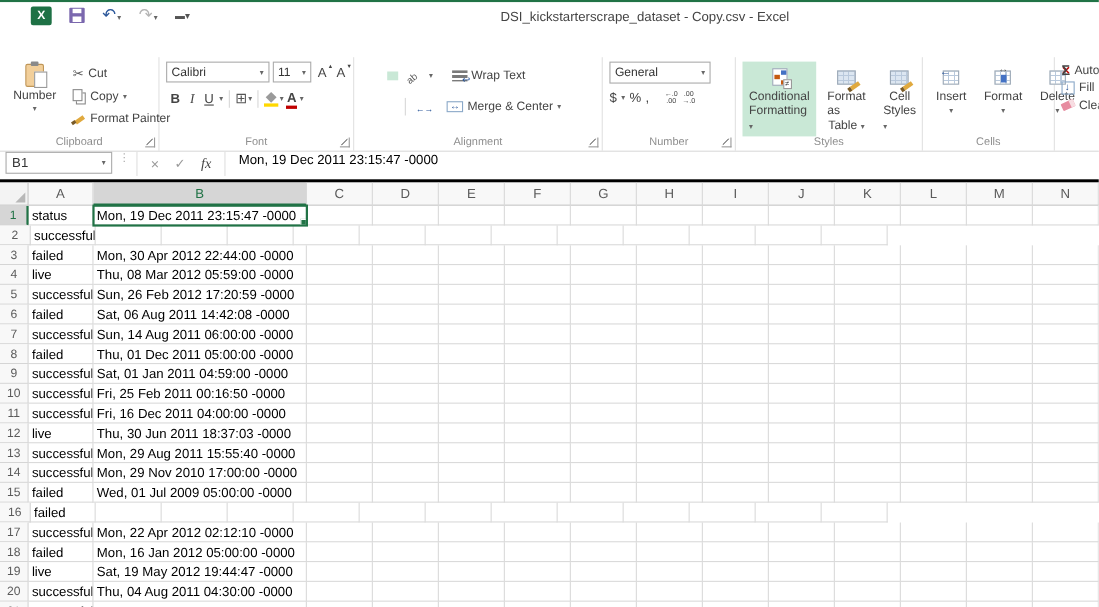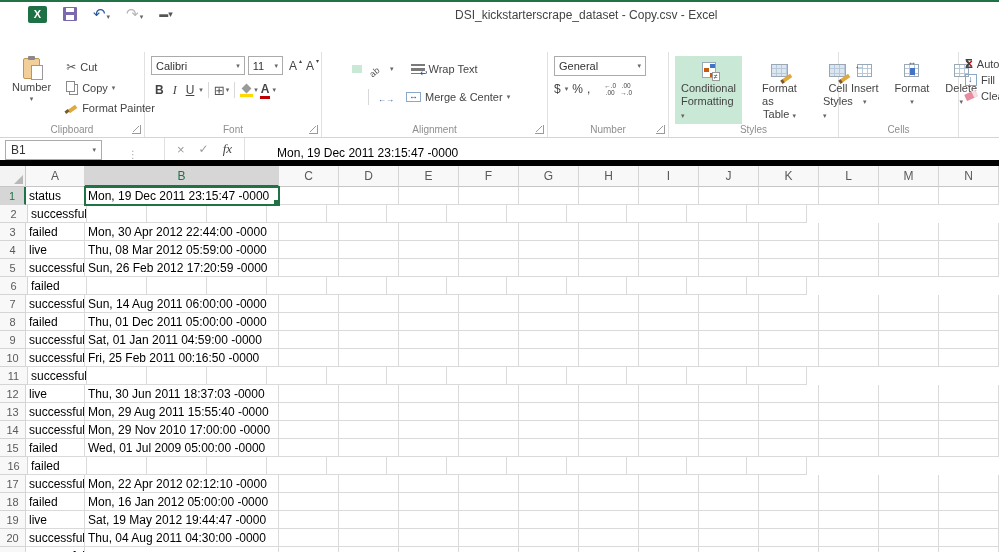--- a/index.html
+++ b/index.html
@@ -88,21 +88,21 @@
 
   
   .g-num{width:121px;}
   .num-fmt{width:92px;height:20px;}
   .num-row{display:flex;align-items:center;gap:4px;margin-top:6px;font-size:12px;color:#444;}
   .dec{font-size:6.5px;line-height:7px;color:#444;white-space:pre;text-align:center;}
   .dec.inc::before{content:"←.0\A .00";}
   .dec.decr::before{content:".00\A →.0";}
 
   
-  .g-styles{width:170px;display:flex;align-items:flex-start;gap:14px;}
+  .g-styles{width:170px;display:flex;align-items:flex-start;gap:4px;}
   .bigbtn{display:flex;flex-direction:column;align-items:center;font-size:11px;color:#444;padding:3px 5px 1px 5px;line-height:13px;border:1px solid transparent;}
   .bigbtn .ic-holder{height:20px;display:flex;align-items:center;margin-bottom:2px;}
   .cf-ic{position:relative;width:14px;height:16px;border:1px solid #9aa7b5;background:
     linear-gradient(#c55a11,#c55a11) 1px 5px/5px 4px no-repeat,
     linear-gradient(#4472c4,#4472c4) 7px 1px/5px 4px no-repeat,
     linear-gradient(#c55a11,#c55a11) 7px 10px/5px 4px no-repeat,#fff;}
   .neq-badge{position:absolute;right:-5px;bottom:-4px;background:#fff;border:1px solid #999;font-size:7px;line-height:7px;padding:0 1px;color:#333;}
   .neq-badge::before{content:"≠";}
   .table-ic{position:relative;width:17px;height:13px;border:1px solid #9aa7b5;background:
     repeating-linear-gradient(to right,transparent 0 4px,#b9c9dc 4px 5px),
@@ -127,21 +127,21 @@
   .g-edit{width:120px;border-right:none;}
   .ed-row{display:flex;align-items:center;gap:4px;font-size:11px;color:#444;margin-bottom:3px;white-space:nowrap;}
   .sigma{font-size:13px;font-weight:bold;color:#444;}
   .sigma::before{content:"Σ";}
   .filled-ic{position:relative;width:12px;height:12px;border:1px solid #8aa8c8;}
   .filled-ic::before{content:"↓";position:absolute;left:2px;top:-1px;font-size:9px;color:#2b579a;font-weight:bold;}
   .eraser-ic{width:12px;height:7px;background:#e78ca0;transform:rotate(-25deg);border-radius:1px;position:relative;margin:3px 0;}
   .eraser-ic::after{content:"";position:absolute;right:0;top:0;width:4px;height:7px;background:#f7dde2;}
 
   
-  .fbar{position:absolute;left:0;top:136px;width:999px;height:28px;background:#fff;border-bottom:6px solid #000000;display:flex;align-items:flex-end;gap:20px;}
+  .fbar{position:absolute;left:0;top:136px;width:999px;height:28px;background:#fff;border-bottom:3px solid #000000;display:flex;align-items:flex-start;}
   .namebox{width:97px;height:20px;border:1px solid #ababab;margin-left:5px;display:flex;align-items:center;justify-content:space-between;padding:0 5px;font-size:12px;color:#333;}
   .fbar-dots{color:#aaa;font-size:10px;margin:0 6px;}
   .fx-cluster{display:flex;align-items:center;gap:14px;border:1px solid #e0e0e0;border-top:none;border-bottom:none;padding:2px 12px;height:22px;}
   .fx-x{color:#9a9a9a;font-size:13px;}
   .fx-check{color:#9a9a9a;font-size:12px;}
   .fx-fx{font-family:"Liberation Serif",serif;font-style:italic;font-size:13px;color:#444;}
   .fvalue{font-size:12px;color:#000;margin-left:12px;white-space:nowrap;}
 
   
   .grid{position:absolute;left:0;top:164px;width:999px;height:388px;background:#fff;overflow:hidden;}
@@ -471,20 +471,21 @@
           <div class="cell w-std"></div>
           <div class="cell w-std"></div>
           <div class="cell w-std"></div>
           <div class="cell w-std"></div>
           <div class="cell w-std"></div>
           <div class="cell w-std"></div>
         </div>
         <div class="grow">
           <div class="rowhdr">6</div>
           <div class="cell w-a">failed</div>
+          <div class="cell w-b">Sat, 06 Aug 2011 14:42:08 -0000</div>
           <div class="cell w-std"></div>
           <div class="cell w-std"></div>
           <div class="cell w-std"></div>
           <div class="cell w-std"></div>
           <div class="cell w-std"></div>
           <div class="cell w-std"></div>
           <div class="cell w-std"></div>
           <div class="cell w-std"></div>
           <div class="cell w-std"></div>
           <div class="cell w-std"></div>
@@ -555,20 +556,21 @@
           <div class="cell w-std"></div>
           <div class="cell w-std"></div>
           <div class="cell w-std"></div>
           <div class="cell w-std"></div>
           <div class="cell w-std"></div>
           <div class="cell w-std"></div>
         </div>
         <div class="grow">
           <div class="rowhdr">11</div>
           <div class="cell w-a">successful</div>
+          <div class="cell w-b">Fri, 16 Dec 2011 04:00:00 -0000</div>
           <div class="cell w-std"></div>
           <div class="cell w-std"></div>
           <div class="cell w-std"></div>
           <div class="cell w-std"></div>
           <div class="cell w-std"></div>
           <div class="cell w-std"></div>
           <div class="cell w-std"></div>
           <div class="cell w-std"></div>
           <div class="cell w-std"></div>
           <div class="cell w-std"></div>

